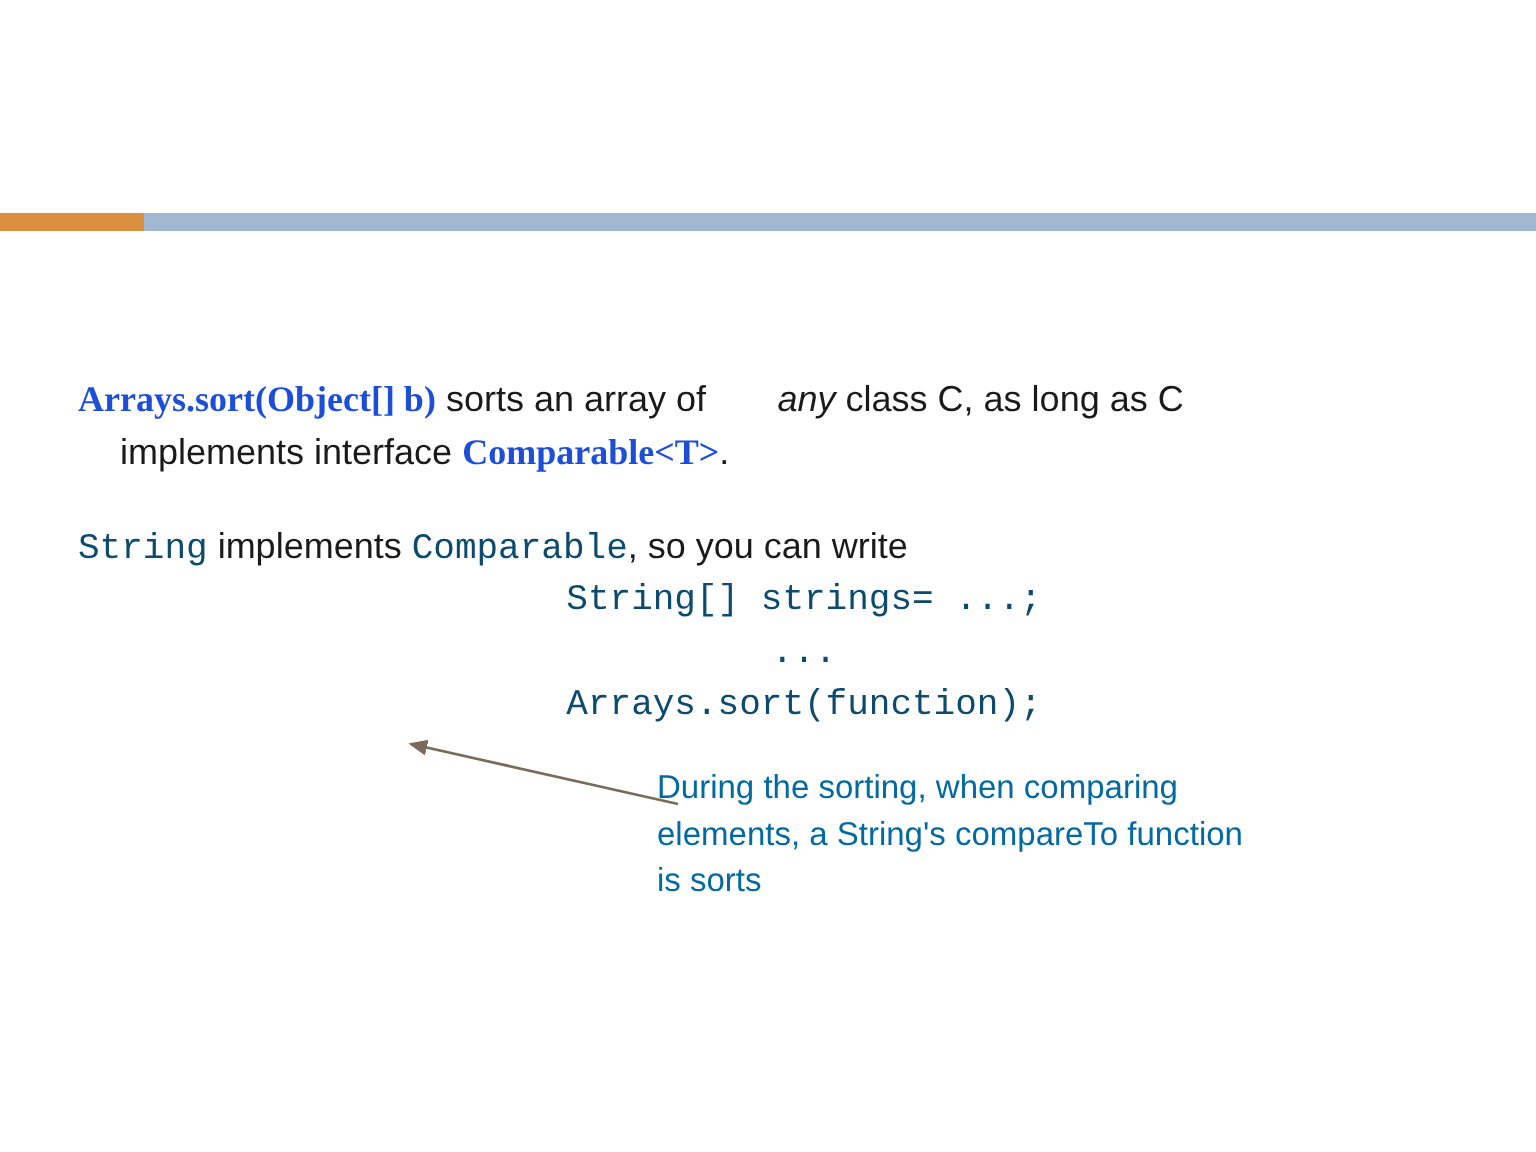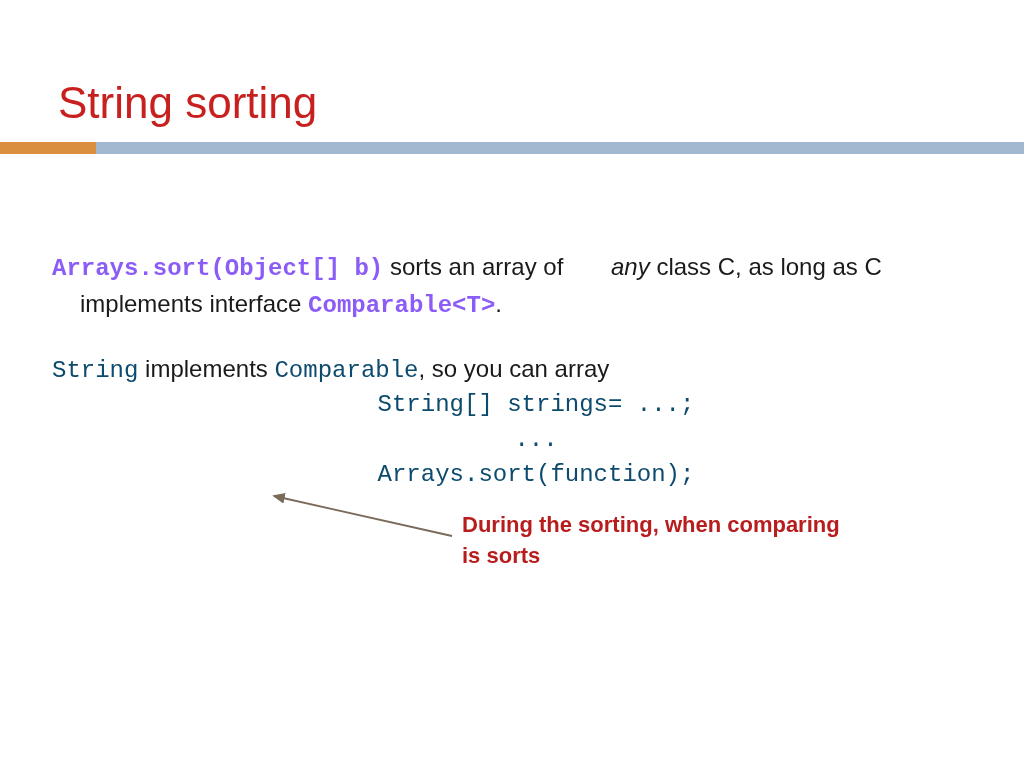--- a/index.html
+++ b/index.html
@@ -44,87 +44,86 @@
     .content {
       position: absolute;
       left: 52px;
       top: 250px;
       width: 920px;
       font-size: 24px;
       line-height: 1.45;
       color: #1a1a1a;
     }
     .code-bold-blue {
-      font-family: Liberation Mono, monospace;
+      font-family: Liberation Serif, serif;
       font-weight: bold;
-      color: #8b5cf6;
+      color: #1d4ed8;
     }
     .code-blue {
       font-family: "Courier New", Courier, monospace;
       color: #0c4a6e;
     }
     .indent1 { padding-left: 28px; }
     .indent2 { padding-left: 48px; text-align: center; }
     .italic { font-style: italic; margin-left: 41px; }
     .gap { height: 28px; }
     .callout-arrow {
       position: absolute;
       left: 264px;
       top: 490px;
     }
     .callout-text {
       position: absolute;
-      left: 462px;
+      left: 438px;
       top: 510px;
       font-size: 22px;
-      color: #b91c1c;
+      color: #0369a1;
       line-height: 1.4;
       width: 440px;
-      font-weight: bold;
     }
   </style>
 </head>
 <body>
 
 <div class="slide">
 
-  <div class="title">String sorting</div>
 
   <div class="rule">
     <div class="orange"></div>
     <div class="blue"></div>
   </div>
 
   <div class="content">
 
     <div>
       <span class="code-bold-blue">Arrays.sort(Object[] b)</span><span> sorts an array of </span><span class="italic">any</span><span> class C, as long as C</span>
     </div>
     <div class="indent1">
       <span>implements interface </span><span class="code-bold-blue">Comparable&lt;T&gt;</span><span>.</span>
     </div>
 
     <div class="gap"></div>
 
     <div>
-      <span class="code-blue">String</span><span> implements </span><span class="code-blue">Comparable</span><span>, so you can array</span>
+      <span class="code-blue">String</span><span> implements </span><span class="code-blue">Comparable</span><span>, so you can write</span>
     </div>
     <div class="indent2 code-blue">String[] strings= ...;</div>
     <div class="indent2 code-blue">...</div>
     <div class="indent2 code-blue">Arrays.sort(function);</div>
 
   </div>
 
   <svg class="callout-arrow" width="200" height="60">
     <defs>
       <marker id="arrowhead" markerWidth="8" markerHeight="8" refX="6" refY="3" orient="auto">
         <path d="M0,0 L7,3 L0,6 Z" fill="#7a6a5a"></path>
       </marker>
     </defs>
     <line x1="188" y1="46" x2="10" y2="6" stroke="#7a6a5a" stroke-width="1.8" marker-end="url(#arrowhead)"></line>
   </svg>
 
   <div class="callout-text">
     <div>During the sorting, when comparing</div>
+    <div>elements, a String's compareTo function</div>
     <div>is sorts</div>
   </div>
 
 </div>
 
 </body></html>

